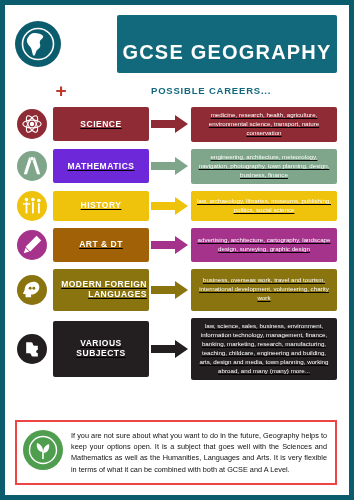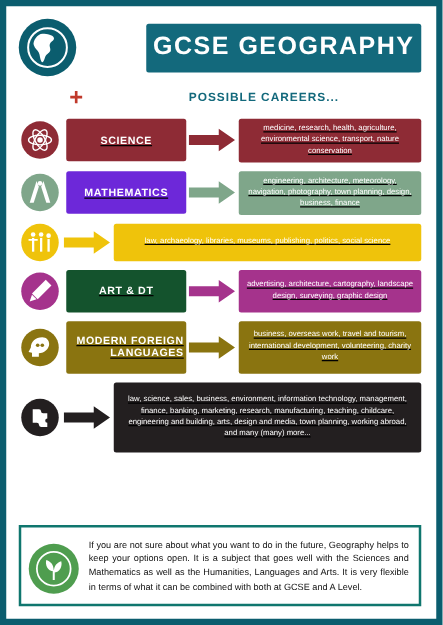--- a/index.html
+++ b/index.html
@@ -31,21 +31,21 @@
   }
   .globe svg{display:block;}
   .title-bar{
     flex:1 1 auto;
     background:#13697c;
     color:#ffffff;
     text-align:center;
     font-size:20px;
     font-weight:bold;
     letter-spacing:1.2px;
-    padding:7px 4px 9px 4px;
+    padding:26px 4px 9px 4px;
     border-radius:2px;
     margin-left:48px;
   }
   
   .subhead{
     display:flex;align-items:center;
     padding:0 12px 0 10px;
     height:26px;
   }
   .plus-cell{
@@ -113,22 +113,22 @@
   .row.r-history .subject-cell,.row.r-history .careers-cell{min-height:30px;}
   .row.r-mfl .subject-cell{height:42px;text-align:right;}
   .row.r-various .subject-cell{height:56px;}
   .row.r-various .careers-cell{min-height:56px;}
   .row.r-mfl .careers-cell{min-height:42px;}
 
   
   .footer{
     position:absolute;
     left:10px;right:12px;bottom:10px;
-    border:2px solid #0f766e;
-    display:flex;align-items:flex-end;
+    border:2px solid #ef4444;
+    display:flex;align-items:flex-start;
     padding:8px 8px 8px 6px;
     box-sizing:border-box;
     gap:8px;
   }
   .footer-icon{
     width:40px;height:40px;border-radius:50%;
     background:#4f9d4f;
     flex:0 0 40px;
     display:flex;align-items:center;justify-content:center;
   }
@@ -209,38 +209,39 @@
             <circle cx="6" cy="5" r="2" fill="#fff"></circle>
               <rect x="5" y="8" width="2" height="12" fill="#fff"></rect>
             <path d="M2 9 L10 9 L10 10.5 L2 10.5 Z" fill="#fff"></path>
             <circle cx="13" cy="5" r="2" fill="#fff"></circle>
               <rect x="12" y="8" width="2" height="12" fill="#fff"></rect>
             <circle cx="19.5" cy="6" r="2" fill="#fff"></circle>
               <rect x="18.5" y="9" width="2" height="11" fill="#fff"></rect>
           </svg>
         </div>
       </div>
+      <div class="subject-cell" style="background:#efc30b;color:#ffffff;height:30px">HISTORY</div>
       <div class="arrow-cell">
         <svg width="38" height="20" viewBox="0 0 38 20" aria-hidden="true">
           <path d="M0 6 H24 V1 L37 10 L24 19 V14 H0 Z" fill="#efc30b"></path>
         </svg>
       </div>
       <div class="careers-cell" style="background:#efc30b;color:#ffffff">law, archaeology, libraries, museums, publishing, politics, social science</div>
     </div>
 
     <div class="row r-art">
       <div class="icon-cell">
         <div class="icon-circle" style="background:#a5338c">
           <svg width="22" height="22" viewBox="0 0 24 24" aria-hidden="true">
             <path d="M17 2 L22 7 L10 19 L5 14 Z" fill="#fff"></path>
             <path d="M5 15 L9 19 L3 21 Z" fill="#fff"></path>
           </svg>
         </div>
       </div>
-      <div class="subject-cell" style="background:#14532d;color:#ffffff">ART &amp; DT</div>
+      <div class="subject-cell" style="background:#a16207;color:#ffffff">ART &amp; DT</div>
       <div class="arrow-cell">
         <svg width="38" height="20" viewBox="0 0 38 20" aria-hidden="true">
           <path d="M0 6 H24 V1 L37 10 L24 19 V14 H0 Z" fill="#a5338c"></path>
         </svg>
       </div>
       <div class="careers-cell" style="background:#a5338c;color:#ffffff">advertising, architecture, cartography, landscape design, surveying, graphic design</div>
     </div>
 
     <div class="row r-mfl">
       <div class="icon-cell">
@@ -262,20 +263,21 @@
     </div>
 
     <div class="row r-various">
       <div class="icon-cell">
         <div class="icon-circle" style="background:#231f20">
           <svg width="20" height="20" viewBox="0 0 24 24" aria-hidden="true">
             <path d="M5 4 H11 A2 2 0 0 1 13 6 A2 2 0 0 0 15 8 H19 V13 A2 2 0 0 0 17 15 A2 2 0 0 0 19 17 V21 H13 A2 2 0 0 1 11 19 A2 2 0 0 0 9 17 H5 Z" fill="#fff"></path>
           </svg>
         </div>
       </div>
+      <div class="subject-cell" style="background:#231f20;color:#ffffff">VARIOUS SUBJECTS</div>
       <div class="arrow-cell">
         <svg width="38" height="20" viewBox="0 0 38 20" aria-hidden="true">
           <path d="M0 6 H24 V1 L37 10 L24 19 V14 H0 Z" fill="#231f20"></path>
         </svg>
       </div>
       <div class="careers-cell" style="background:#231f20;color:#ffffff">law, science, sales, business, environment, information technology, management, finance, banking, marketing, research, manufacturing, teaching, childcare, engineering and building, arts, design and media, town planning, working abroad, and many (many) more...</div>
     </div>
 
   </div>
 

